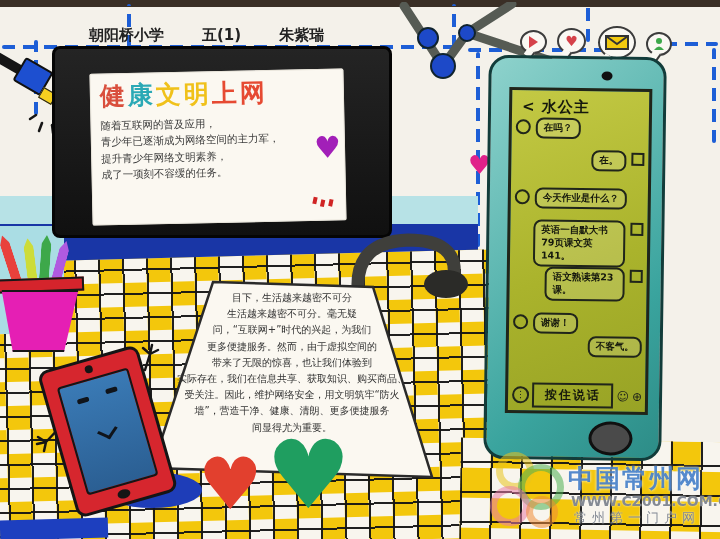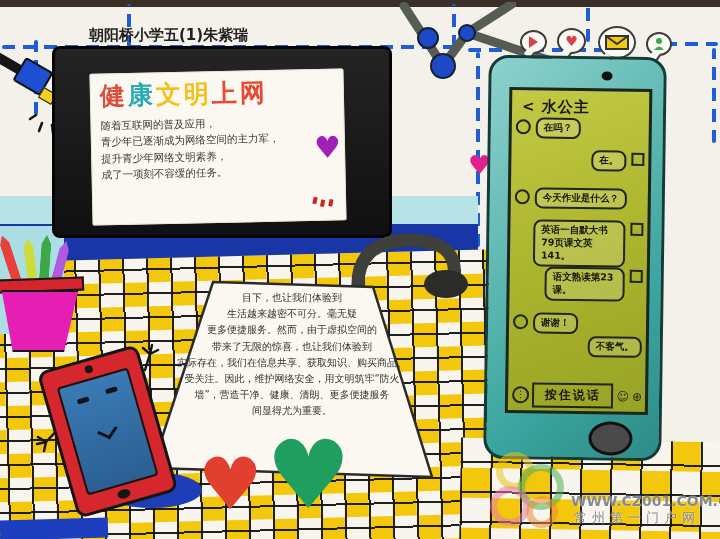--- a/index.html
+++ b/index.html
@@ -20,21 +20,21 @@
       repeating-conic-gradient(#f3c70c 0% 25%, #f8f5ee 25% 50%);
     background-size:auto,auto,48px 48px;
   }
   .checker-big {
     background:
       repeating-linear-gradient(0deg, rgba(20,20,20,.95) 0 2px, transparent 2px 30px),
       repeating-linear-gradient(90deg, rgba(20,20,20,.95) 0 2px, transparent 2px 30px),
       repeating-conic-gradient(#f3c70c 0% 25%, #f8f5ee 25% 50%);
     background-size:auto,auto,60px 60px;
   }
-  .header-row { display:flex; font-size:15px; font-weight:600; color:#222;padding-left:35px; }
+  .header-row { display:flex; gap:38px; font-size:15px; font-weight:600; color:#222;padding-left:35px; }
   
   .tv { background:linear-gradient(180deg,#242424,#101010); border:3px solid #050505; border-radius:8px; }
   .tv-poster { background:#fbf8f1; border-radius:2px; transform:rotate(-1.2deg); padding:6px 8px 4px 10px; box-shadow:0 0 0 1px #e8e4da inset; }
   .tv-title { font-size:25px; font-weight:bold; letter-spacing:3px; white-space:nowrap; }
   .tv-lines { margin-top:5px; font-size:10.5px; line-height:1.55; color:#3a3a3a; font-weight:500; }
   
   .note-text { font-size:10px; line-height:1.62; color:#333; text-align:center; font-weight:500; }
   
   .heart { line-height:1; font-weight:bold; }
   
@@ -170,22 +170,23 @@
 
   <svg class="abs" style="left:346px;top:226px;" width="135" height="75">
     <path d="M12,62 Q10,16 62,14 Q112,14 108,50" fill="none" stroke="#3f3f3b" stroke-width="13" stroke-linecap="round"></path>
     <ellipse cx="100" cy="58" rx="22" ry="14" fill="#2b2b28"></ellipse>
   </svg>
 
   <svg class="abs" style="left:130px;top:262px;" width="320" height="230">
     <polygon points="83,20 243,25 302,215 22,206" fill="#fbf8f1" stroke="#2a2a2a" stroke-width="2.5"></polygon>
   </svg>
   <div class="abs note-text" style="left:158px;top:290px;width:268px;">
-    <div>目下，也让我们体验到</div>
+    <div>目下，生活越来越密不可分</div>
     <div>生活越来越密不可分。毫无疑</div>
+    <div>问，“互联网+”时代的兴起，为我们</div>
     <div>更多便捷服务。然而，由于虚拟空间的</div>
     <div>带来了无限的惊喜，也让我们体验到</div>
     <div>实际存在，我们在信息共享、获取知识、购买商品、</div>
     <div>受关注。因此，维护网络安全，用文明筑牢“防火</div>
     <div>墙”，营造干净、健康、清朗、更多便捷服务</div>
     <div>间显得尤为重要。</div>
   </div>
 
   <span class="abs heart" style="left:198px;top:448px;font-size:72px;color:#e2402e;">♥</span>
   <span class="abs heart" style="left:266px;top:428px;font-size:95px;color:#1f9e60;">♥</span>
@@ -253,17 +254,18 @@
       </div>
     </div>
     <div class="home-btn"></div>
   </div>
 
   <div class="abs" style="left:488px;top:448px;width:232px;height:90px;">
     <span class="ring" style="left:8px;top:4px;width:38px;height:38px;border:7px solid #e8c21e;"></span>
     <span class="ring" style="left:30px;top:16px;width:46px;height:46px;border:7px solid #4cae52;"></span>
     <span class="ring" style="left:2px;top:38px;width:40px;height:40px;border:7px solid #e87ca8;"></span>
     <span class="ring" style="left:38px;top:48px;width:32px;height:32px;border:7px solid #ef8a36;"></span>
+    <div class="abs wm-site" style="left:80px;top:14px;">中国常州网</div>
     <div class="abs wm-url" style="left:83px;top:45px;">WWW.CZ001.COM.CN</div>
     <div class="abs wm-tag" style="left:86px;top:61px;">常州第一门户网</div>
   </div>
 
 </div>
 
 </body></html>

